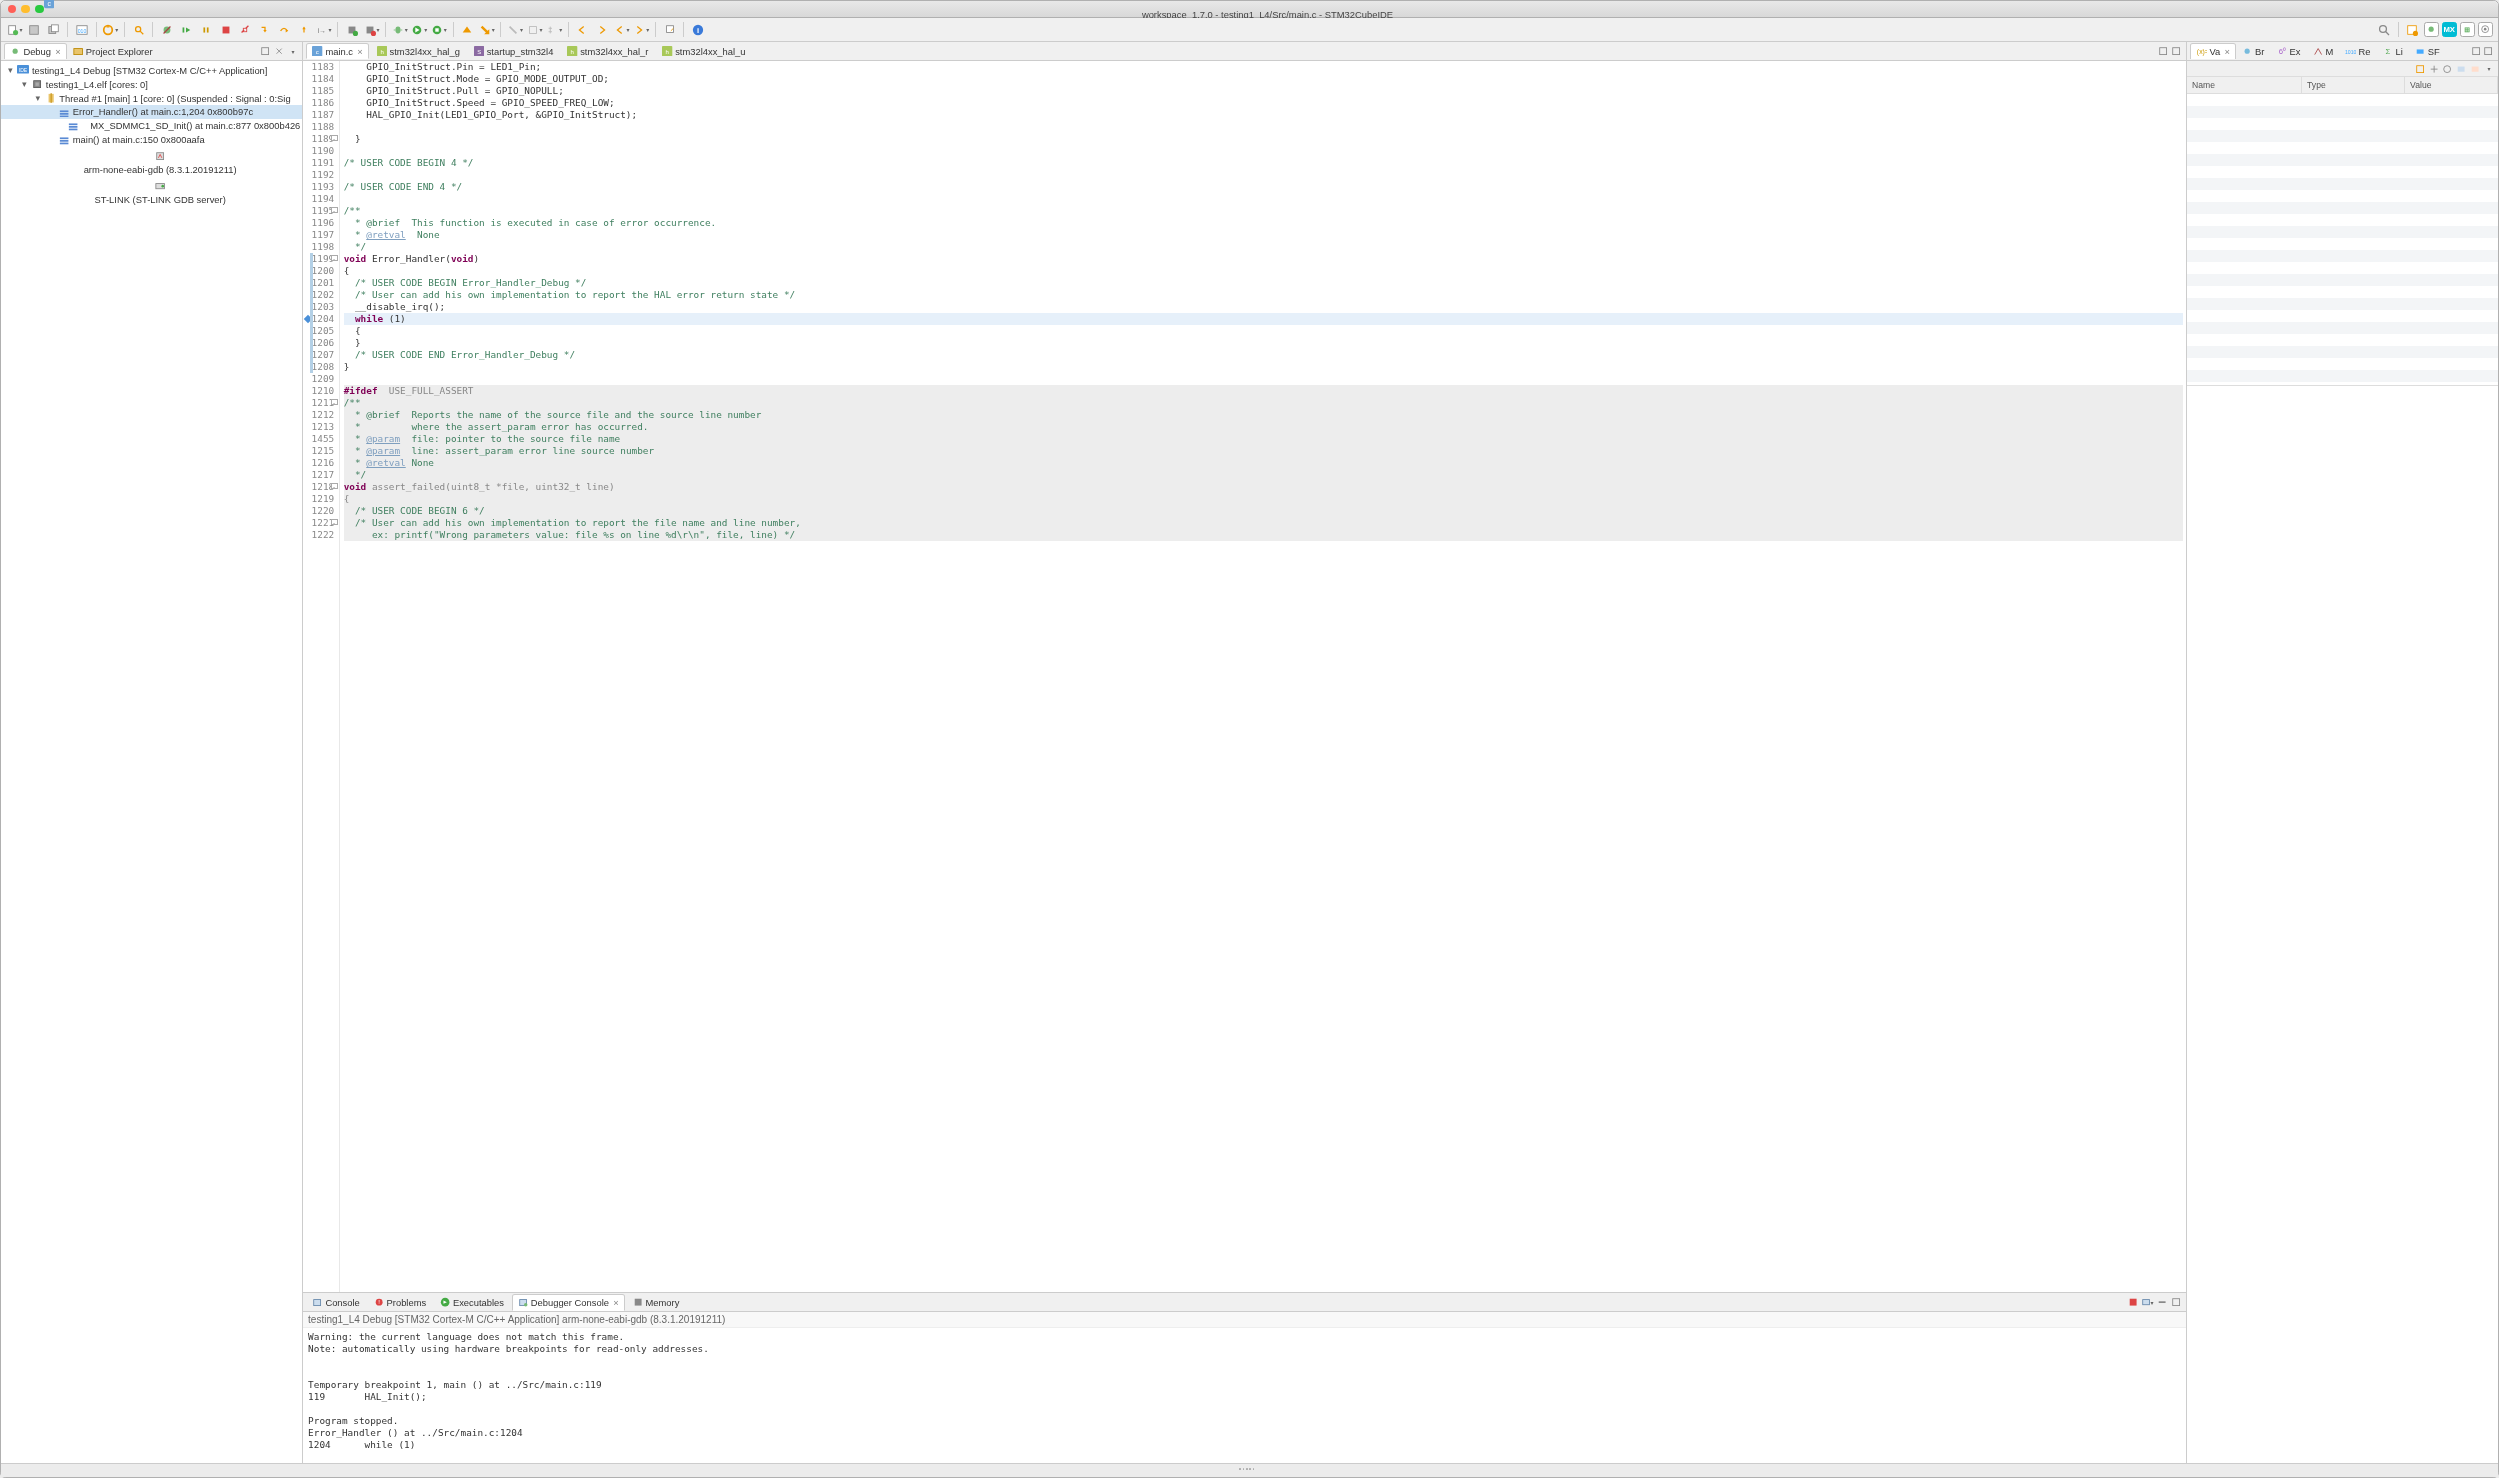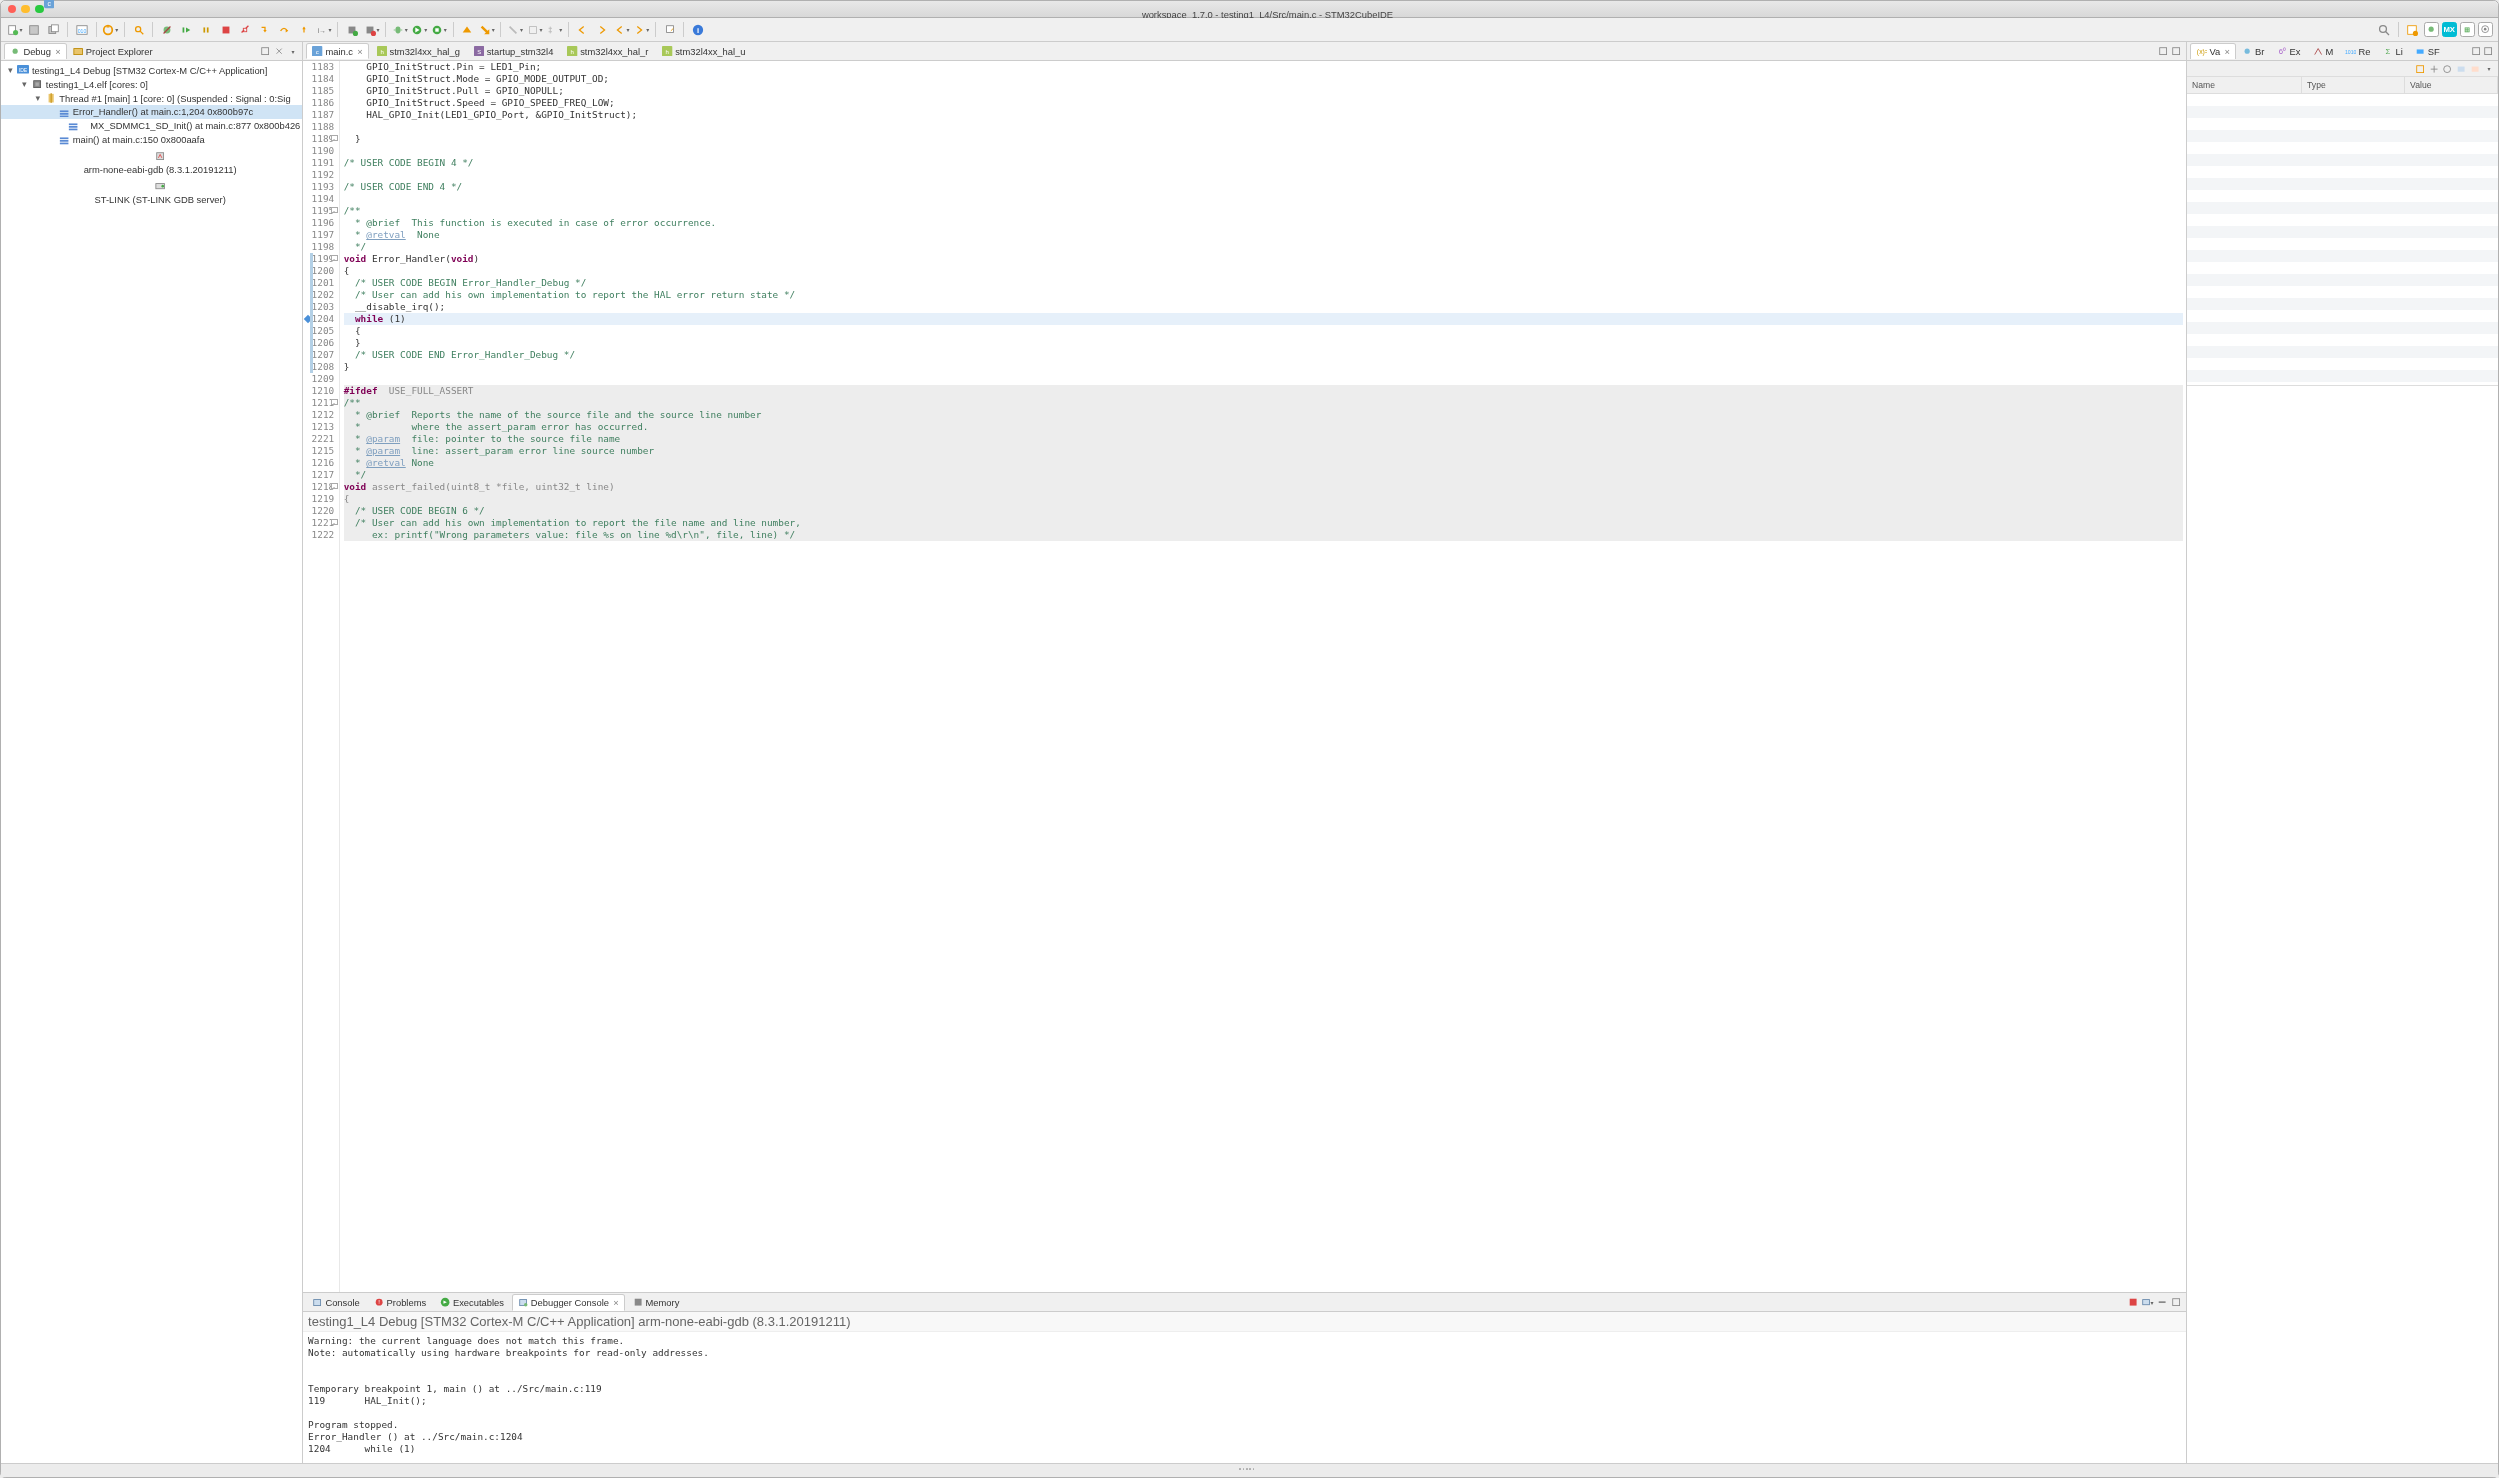--- a/index.html
+++ b/index.html
@@ -56,21 +56,21 @@
 .vcol { padding:2.6px 5.1px; border-right:0.9px solid #ddd; }
 .vc1 { width:115px; } .vc2 { width:103px; } .vc3 { flex:1; }
 .vrows { height:291px; overflow:auto; }
 .vrow { height:12px; }
 .vrow:nth-child(even) { background:#f3f5f7; }
 .bottom { height:171px; display:flex; flex-direction:column; border-top:0.9px solid #ccc; background:#fff; }
 .bTabs { display:flex; align-items:center; height:19px; background:#f0f0f0; border-bottom:0.9px solid #ccc; padding:0 3.4px; gap:1.7px; }
 .btab { display:flex; align-items:center; gap:2.6px; padding:1.7px 5.1px; cursor:pointer; font-size:9.4px; border:0.9px solid transparent; }
 .btab.active { background:#fff; border-color:#ccc; border-bottom-color:#fff; border-radius:2.6px 2.6px 0 0; }
 .bicons { margin-left:auto; display:flex; gap:2.6px; }
-.bsub { padding:1.7px 5.1px; font-size:13px; color:#666; background:#f8f8f8; border-bottom:0.9px solid #eee; }
+.bsub { padding:1.7px 5.1px; font-size:10px; color:#666; background:#f8f8f8; border-bottom:0.9px solid #eee; }
 .console { flex:1; overflow:auto; padding:3.4px 5.1px; font-family:"Menlo",monospace; font-size:9.4px; line-height:12px; white-space:pre; color:#333; }
 .status { height:13.7px; background:#ececec; border-top:0.9px solid #ccc; display:flex; align-items:center; justify-content:center; }
 .grip { width:20.5px; height:5.1px; display:flex; gap:1.7px; }
 .grip span { width:1.7px; height:1.7px; background:#aaa; border-radius:50%; }
 svg { display:block; }
 </style>
 </head>
 <body>
 
 <div class="window">
@@ -503,21 +503,21 @@
             <div class="gline">1204<div class="bp"></div><div class="marker" style="background: rgb(179, 208, 230);"></div></div>
             <div class="gline">1205<div class="marker" style="background: rgb(179, 208, 230);"></div></div>
             <div class="gline">1206<div class="marker" style="background: rgb(179, 208, 230);"></div></div>
             <div class="gline">1207<div class="marker" style="background: rgb(179, 208, 230);"></div></div>
             <div class="gline">1208<div class="marker" style="background: rgb(179, 208, 230);"></div></div>
             <div class="gline">1209</div>
             <div class="gline">1210</div>
             <div class="gline">1211<div class="fold">-</div></div>
             <div class="gline">1212</div>
             <div class="gline">1213</div>
-            <div class="gline">2221</div>
+            <div class="gline">1455</div>
             <div class="gline">1215</div>
             <div class="gline">1216</div>
             <div class="gline">1217</div>
             <div class="gline">1218<div class="fold">-</div></div>
             <div class="gline">1219</div>
             <div class="gline">1220</div>
             <div class="gline">1221<div class="fold">-</div></div>
             <div class="gline">1222</div>
           </div>
         <div class="code" id="code"><div class="cline">    GPIO_InitStruct.Pin = LED1_Pin;</div><div class="cline">    GPIO_InitStruct.Mode = GPIO_MODE_OUTPUT_OD;</div><div class="cline">    GPIO_InitStruct.Pull = GPIO_NOPULL;</div><div class="cline">    GPIO_InitStruct.Speed = GPIO_SPEED_FREQ_LOW;</div><div class="cline">    HAL_GPIO_Init(LED1_GPIO_Port, &amp;GPIO_InitStruct);</div><div class="cline"></div><div class="cline">  }</div><div class="cline"></div><div class="cline"><span class="cm">/* USER CODE BEGIN 4 */</span></div><div class="cline"></div><div class="cline"><span class="cm">/* USER CODE END 4 */</span></div><div class="cline"></div><div class="cline"><span class="cm">/**</span></div><div class="cline"><span class="cm">  * @brief  This function is executed in case of error occurrence.</span></div><div class="cline"><span class="cm">  * <span class="tag">@retval</span>  None</span></div><div class="cline"><span class="cm">  */</span></div><div class="cline"><span class="kw">void</span> Error_Handler(<span class="kw">void</span>)</div><div class="cline">{</div><div class="cline"><span class="cm">  /* USER CODE BEGIN Error_Handler_Debug */</span></div><div class="cline"><span class="cm">  /* User can add his own implementation to report the HAL error return state */</span></div><div class="cline">  __disable_irq();</div><div class="cline exec hl">  <span class="kw">while</span> (1)</div><div class="cline">  {</div><div class="cline">  }</div><div class="cline"><span class="cm">  /* USER CODE END Error_Handler_Debug */</span></div><div class="cline">}</div><div class="cline"></div><div class="cline dead"><span class="kw">#ifdef</span>  USE_FULL_ASSERT</div><div class="cline dead"><span class="cm">/**</span></div><div class="cline dead"><span class="cm">  * @brief  Reports the name of the source file and the source line number</span></div><div class="cline dead"><span class="cm">  *         where the assert_param error has occurred.</span></div><div class="cline dead"><span class="cm">  * <span class="tag">@param</span>  file: pointer to the source file name</span></div><div class="cline dead"><span class="cm">  * <span class="tag">@param</span>  line: assert_param error line source number</span></div><div class="cline dead"><span class="cm">  * <span class="tag">@retval</span> None</span></div><div class="cline dead"><span class="cm">  */</span></div><div class="cline dead"><span class="kw">void</span> assert_failed(uint8_t *file, uint32_t line)</div><div class="cline dead">{</div><div class="cline dead"><span class="cm">  /* USER CODE BEGIN 6 */</span></div><div class="cline dead"><span class="cm">  /* User can add his own implementation to report the file name and line number,</span></div><div class="cline dead"><span class="cm">     ex: printf("Wrong parameters value: file %s on line %d\r\n", file, line) */</span></div></div>

